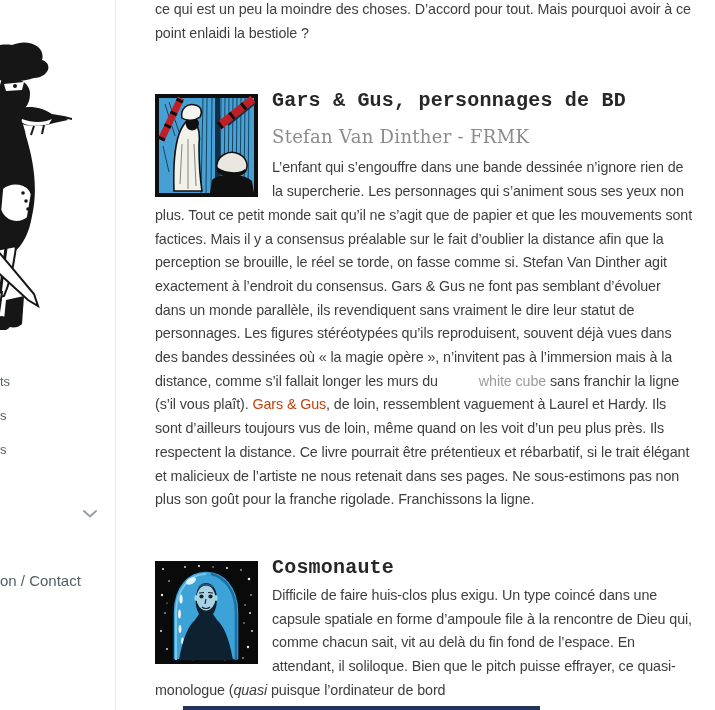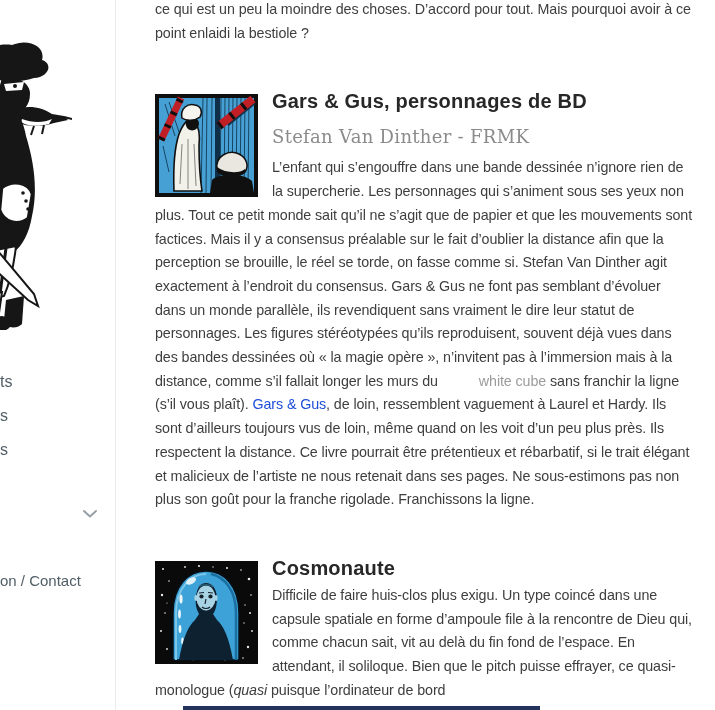--- a/index.html
+++ b/index.html
@@ -3,39 +3,39 @@
 <meta charset="utf-8">
 <style>
   * { margin:0; padding:0; box-sizing:border-box; }
   html,body { width:715px; height:710px; }
   body { background:#fff; font-family:"Liberation Sans",sans-serif; overflow:hidden; }
   .page { position:relative; width:715px; height:710px; overflow:hidden; background:#fff; }
 
   
   .sidebar { position:absolute; left:0; top:0; width:116px; height:710px; border-right:1px solid #ebebeb; }
   .pirate { position:absolute; left:-24px; top:38px; width:96px; height:292px; }
-  .frag { position:absolute; left:0; font-size:16px; line-height:16px; color:#505e66; cursor:pointer; }
+  .frag { position:absolute; left:0; font-size:13px; line-height:16px; color:#505e66; cursor:pointer; }
   .frag-1 { top:374px; }
   .frag-2 { top:408px; }
   .frag-3 { top:442px; }
   .chevron { position:absolute; left:82px; top:509px; width:16px; height:10px; cursor:pointer; }
   .contact { position:absolute; left:0; top:572px; font-size:15px; color:#505e66; cursor:pointer; }
 
   
   .content { position:absolute; left:155px; top:0; width:540px; }
   .body { font-size:14.3px; line-height:23.7px; color:#3e3e3e; letter-spacing:-0.1px; }
   .intro { margin-top:-2px; }
   .entry { margin-top:44px; overflow:visible; }
   .entry:after { content:""; display:block; clear:both; }
   .thumb { float:left; width:103px; height:103px; margin:5px 14px 4px 0; cursor:pointer; }
   .thumb svg { display:block; width:103px; height:103px; }
-  h2.title { font-family:Liberation Sans, sans-serif; font-weight:700; font-size:20px; line-height:24px; letter-spacing:0.2px; color:#272727; margin:3px 0 4px; cursor:pointer; }
+  h2.title { font-family:Liberation Mono, monospace; font-weight:700; font-size:20px; line-height:24px; letter-spacing:0.2px; color:#272727; margin:3px 0 4px; cursor:pointer; }
   h3.byline { font-family:"DejaVu Serif","Liberation Serif",serif; font-weight:400; font-size:18px; line-height:23px; letter-spacing:0.3px; color:#8b8b8b; margin:12px 0 8px; }
   a.link-muted { color:#9b9b9b; text-decoration:none; cursor:pointer;margin-left:37px; }
-  a.link-accent { color:#1d4ed8; text-decoration:none; cursor:pointer; }
+  a.link-accent { color:#c2410c; text-decoration:none; cursor:pointer; }
   .strip { position:absolute; left:183px; top:706px; width:357px; height:4px; background:#24335c; }
 </style>
 </head>
 <body>
 
 <div class="page">
 
   <aside class="sidebar">
 
     <svg class="pirate" viewBox="0 0 96 292" aria-hidden="true">

